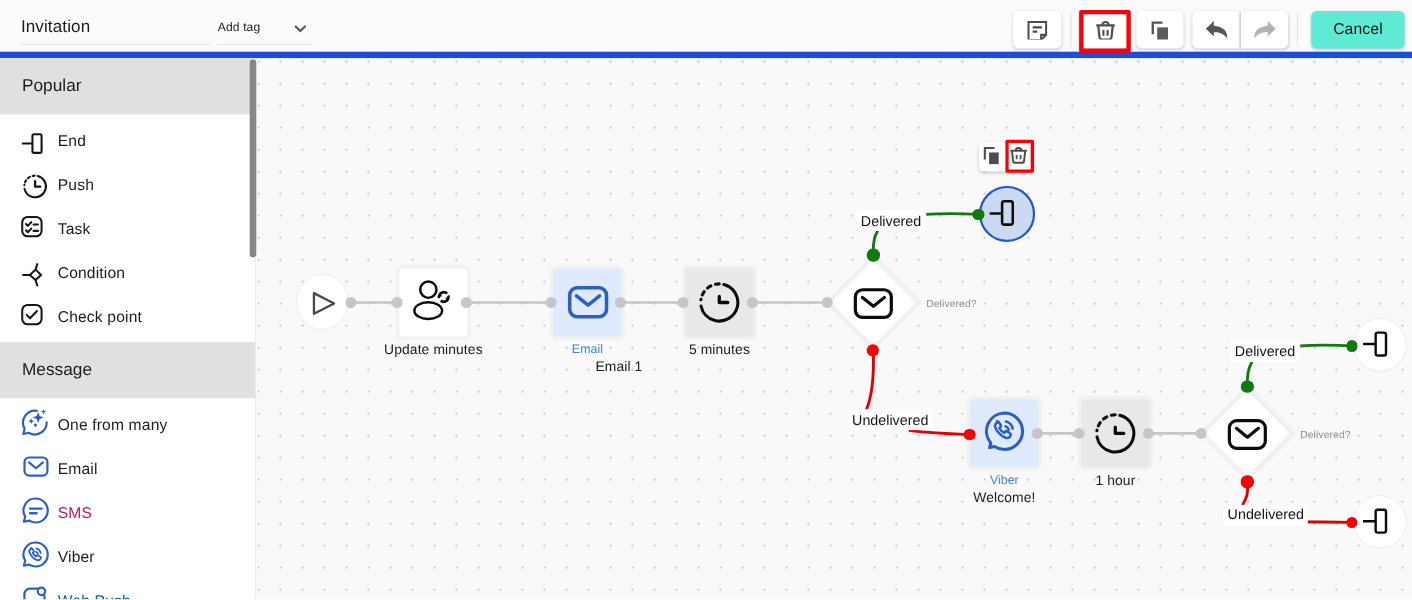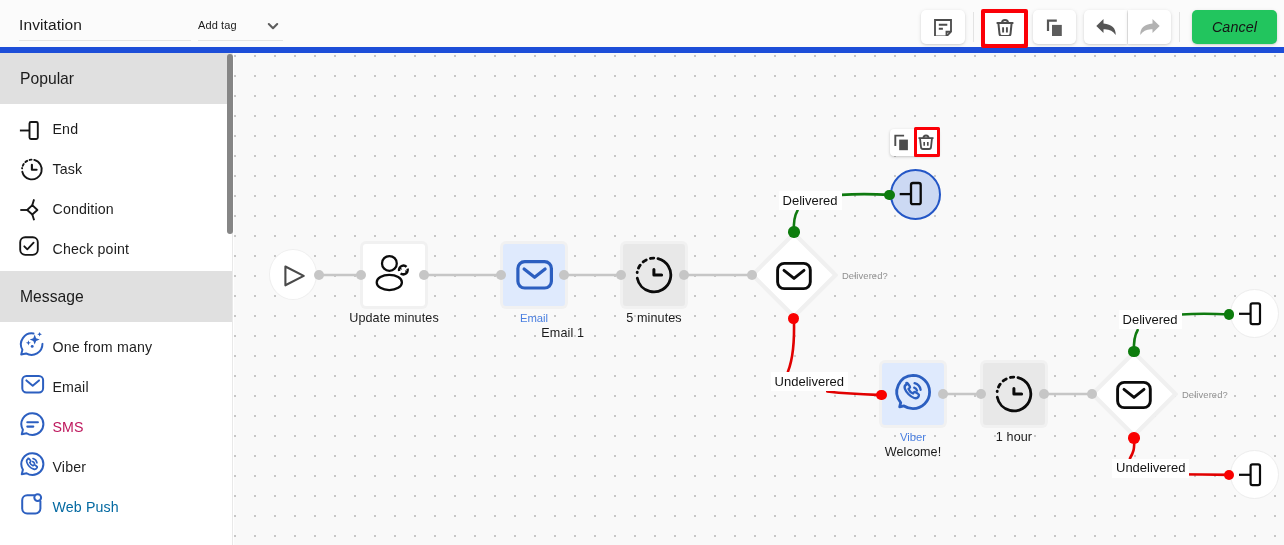--- a/index.html
+++ b/index.html
@@ -14,23 +14,23 @@
   .hdr-name{left:19px;top:14px;width:172px;height:26px;}
   .hdr-name span{position:absolute;left:0;top:0;font-size:15.5px;color:#1b1b1b;line-height:22px;letter-spacing:.1px;}
   .hdr-tag{left:198px;top:14px;width:85px;height:26px;}
   .hdr-tag>span.taglab{position:absolute;left:0;top:0;font-size:11px;color:#1b1b1b;line-height:22px;letter-spacing:.1px;}
   .caret{position:absolute;left:68px;top:5px;display:block;}
 
   .tbtn{position:absolute;background:#fff;border-radius:5px;
         box-shadow:0 1px 2px rgba(0,0,0,.10),0 1px 4px rgba(0,0,0,.10);
         display:flex;align-items:center;justify-content:center;box-sizing:border-box;}
   .vdiv{position:absolute;width:1px;background:#e3e3e3;}
-  .cancel-btn{position:absolute;background:#22c55e;border-radius:5px;
+  .cancel-btn{position:absolute;background:#5eead4;border-radius:5px;
         box-shadow:0 1px 2px rgba(0,0,0,.10),0 1px 4px rgba(0,0,0,.10);
-        display:flex;align-items:center;justify-content:center;font-size:14.3px;color:#151515;letter-spacing:.1px;font-style:italic;}
+        display:flex;align-items:center;justify-content:center;font-size:14.3px;color:#151515;letter-spacing:.1px;}
   .redring{position:absolute;border:4px solid #fb0007;border-radius:2px;box-sizing:border-box;}
 
   
   .sidebar{position:absolute;left:0;top:53px;width:233px;height:492px;background:#fff;box-sizing:border-box;
            border-right:1px solid #e9e9e9;overflow:hidden;}
   .sec-head{height:51px;flex:0 0 auto;;background:#e0e0e0;display:flex;align-items:center;padding-left:20px;
             font-size:15.7px;color:#1c1c1c;box-sizing:border-box;}
   .pal-item{height:40px;display:flex;align-items:center;box-sizing:border-box;padding-top:3px;}
   .pal-item .pico{width:26px;height:26px;margin-left:16px;margin-right:10.5px;display:flex;align-items:center;justify-content:center;flex:0 0 auto;}
   .pal-item .pico svg{overflow:visible;}
@@ -144,23 +144,34 @@
       <span class="plab">End</span>
     </div>
 
     <div class="pal-item">
       <span class="pico">
         <svg width="26" height="26" viewBox="0 0 26 26">
           <circle cx="15.9" cy="16.5" r="9.85" fill="none" stroke="#151515" stroke-width="1.9" stroke-linecap="round" stroke-dasharray="41.5 3.3 0.3 2.5 1.9 2.6 2.1 2.6 1.9 3.0 0.3 0" transform="rotate(-76 15.9 16.5)"></circle>
           <path d="M15.9 11.75 v4.95 h4.7" fill="none" stroke="#151515" stroke-width="2.1" stroke-linecap="round" stroke-linejoin="round"></path>
         </svg>
       </span>
+      <span class="plab">Push</span>
+    </div>
+
+    <div class="pal-item">
+      <span class="pico">
+        <svg width="26" height="26" viewBox="0 0 26 26">
+          <rect x="4.2" y="4.2" width="17.6" height="17.6" rx="5.0" fill="none" stroke="#151515" stroke-width="1.85"></rect>
+          <path d="M7.6 10.6 l1.7 1.7 l3.1 -3.3" fill="none" stroke="#151515" stroke-width="1.85" stroke-linecap="round" stroke-linejoin="round"></path>
+          <path d="M7.6 16.4 l1.7 1.7 l3.1 -3.3" fill="none" stroke="#151515" stroke-width="1.85" stroke-linecap="round" stroke-linejoin="round"></path>
+          <path d="M14.5 11.1 h4.0 M14.5 16.9 h4.0" fill="none" stroke="#151515" stroke-width="1.85" stroke-linecap="round"></path>
+        </svg>
+      </span>
       <span class="plab">Task</span>
     </div>
-
 
     <div class="pal-item">
       <span class="pico">
         <svg width="26" height="26" viewBox="0 0 26 26">
           <path d="M16.3 12.1 L21.4 17.0 L16.3 21.5 L11.2 17.0 Z" fill="none" stroke="#151515" stroke-width="1.85" stroke-linejoin="round"></path>
           <path d="M4.3 17.0 h6.9" fill="none" stroke="#151515" stroke-width="1.85" stroke-linecap="butt"></path>
           <path d="M16.3 12.1 L18.1 6.4" fill="none" stroke="#151515" stroke-width="1.85" stroke-linecap="butt"></path>
           <path d="M16.3 21.5 L18.1 27.2" fill="none" stroke="#151515" stroke-width="1.85" stroke-linecap="butt"></path>
         </svg>
       </span>

